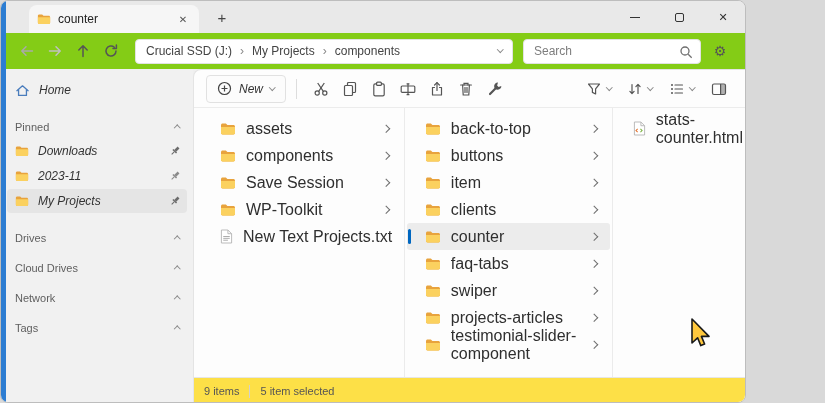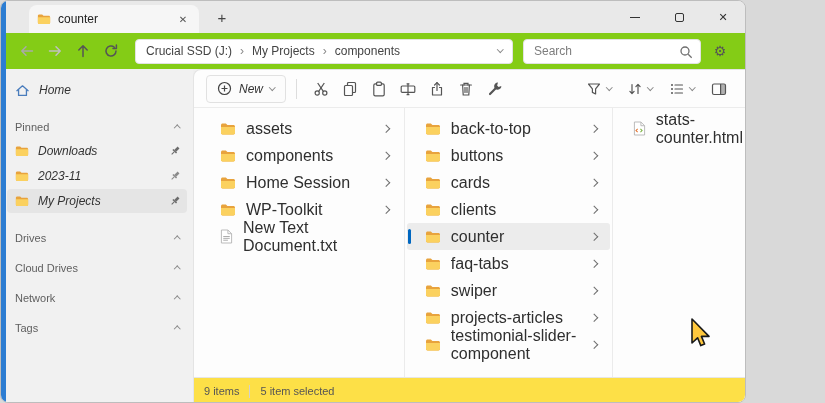--- a/index.html
+++ b/index.html
@@ -339,38 +339,38 @@
                 <path d="M1 4.9h14v5.9c0 .9-.7 1.6-1.6 1.6H2.6C1.7 12.4 1 11.7 1 10.8Z" fill="#fbd15f"></path>
               </svg>
             <span>components</span>
             <span class="chev right"></span>
           </div>
           <div class="item">
             <svg class="ic-folder" viewBox="0 0 16 13">
                 <path d="M1 3.2C1 2.3 1.7 1.6 2.6 1.6H5.9l1.5 1.5h6C14.3 3.1 15 3.8 15 4.7v6.1c0 .9-.7 1.6-1.6 1.6H2.6C1.7 12.4 1 11.7 1 10.8Z" fill="#e8a33d"></path>
                 <path d="M1 4.9h14v5.9c0 .9-.7 1.6-1.6 1.6H2.6C1.7 12.4 1 11.7 1 10.8Z" fill="#fbd15f"></path>
               </svg>
-            <span>Home Session</span>
+            <span>Save Session</span>
             <span class="chev right"></span>
           </div>
           <div class="item">
             <svg class="ic-folder" viewBox="0 0 16 13">
                 <path d="M1 3.2C1 2.3 1.7 1.6 2.6 1.6H5.9l1.5 1.5h6C14.3 3.1 15 3.8 15 4.7v6.1c0 .9-.7 1.6-1.6 1.6H2.6C1.7 12.4 1 11.7 1 10.8Z" fill="#e8a33d"></path>
                 <path d="M1 4.9h14v5.9c0 .9-.7 1.6-1.6 1.6H2.6C1.7 12.4 1 11.7 1 10.8Z" fill="#fbd15f"></path>
               </svg>
             <span>WP-Toolkit</span>
             <span class="chev right"></span>
           </div>
           <div class="item">
             <svg class="ic-file" viewBox="0 0 14 16">
                 <path d="M1.5 1h7L12.5 5v10h-11z" fill="#fff" stroke="#b5b5b5"></path>
                 <path d="M8.5 1v4h4" fill="none" stroke="#b5b5b5"></path>
                 <path d="M3.5 8h7M3.5 10h7M3.5 12h5" stroke="#9c9c9c" stroke-width="0.9"></path>
               </svg>
-            <span>New Text Document.txt</span>
+            <span>New Text Projects.txt</span>
           </div>
         </div>
 
         <div class="col col2">
           <div class="item">
             <svg class="ic-folder" viewBox="0 0 16 13">
                 <path d="M1 3.2C1 2.3 1.7 1.6 2.6 1.6H5.9l1.5 1.5h6C14.3 3.1 15 3.8 15 4.7v6.1c0 .9-.7 1.6-1.6 1.6H2.6C1.7 12.4 1 11.7 1 10.8Z" fill="#e8a33d"></path>
                 <path d="M1 4.9h14v5.9c0 .9-.7 1.6-1.6 1.6H2.6C1.7 12.4 1 11.7 1 10.8Z" fill="#fbd15f"></path>
               </svg>
             <span>back-to-top</span>
@@ -382,21 +382,21 @@
                 <path d="M1 4.9h14v5.9c0 .9-.7 1.6-1.6 1.6H2.6C1.7 12.4 1 11.7 1 10.8Z" fill="#fbd15f"></path>
               </svg>
             <span>buttons</span>
             <span class="chev right"></span>
           </div>
           <div class="item">
             <svg class="ic-folder" viewBox="0 0 16 13">
                 <path d="M1 3.2C1 2.3 1.7 1.6 2.6 1.6H5.9l1.5 1.5h6C14.3 3.1 15 3.8 15 4.7v6.1c0 .9-.7 1.6-1.6 1.6H2.6C1.7 12.4 1 11.7 1 10.8Z" fill="#e8a33d"></path>
                 <path d="M1 4.9h14v5.9c0 .9-.7 1.6-1.6 1.6H2.6C1.7 12.4 1 11.7 1 10.8Z" fill="#fbd15f"></path>
               </svg>
-            <span>cards</span>
+            <span>item</span>
             <span class="chev right"></span>
           </div>
           <div class="item">
             <svg class="ic-folder" viewBox="0 0 16 13">
                 <path d="M1 3.2C1 2.3 1.7 1.6 2.6 1.6H5.9l1.5 1.5h6C14.3 3.1 15 3.8 15 4.7v6.1c0 .9-.7 1.6-1.6 1.6H2.6C1.7 12.4 1 11.7 1 10.8Z" fill="#e8a33d"></path>
                 <path d="M1 4.9h14v5.9c0 .9-.7 1.6-1.6 1.6H2.6C1.7 12.4 1 11.7 1 10.8Z" fill="#fbd15f"></path>
               </svg>
             <span>clients</span>
             <span class="chev right"></span>
           </div>

